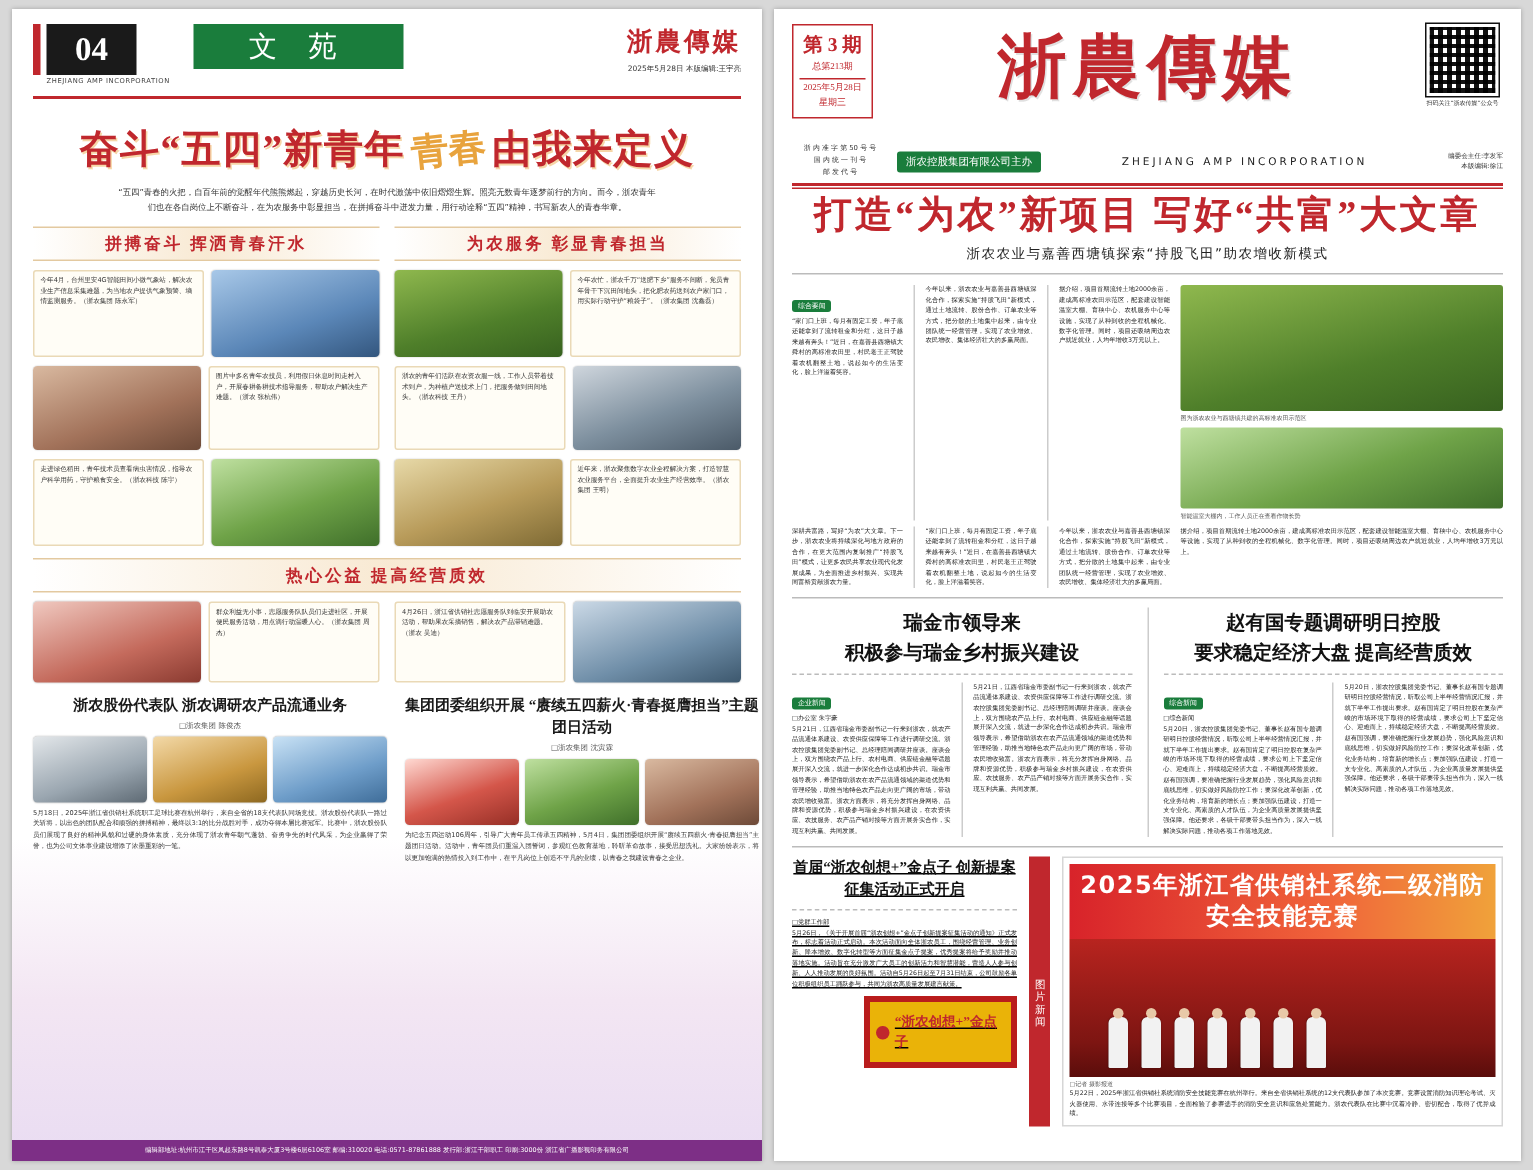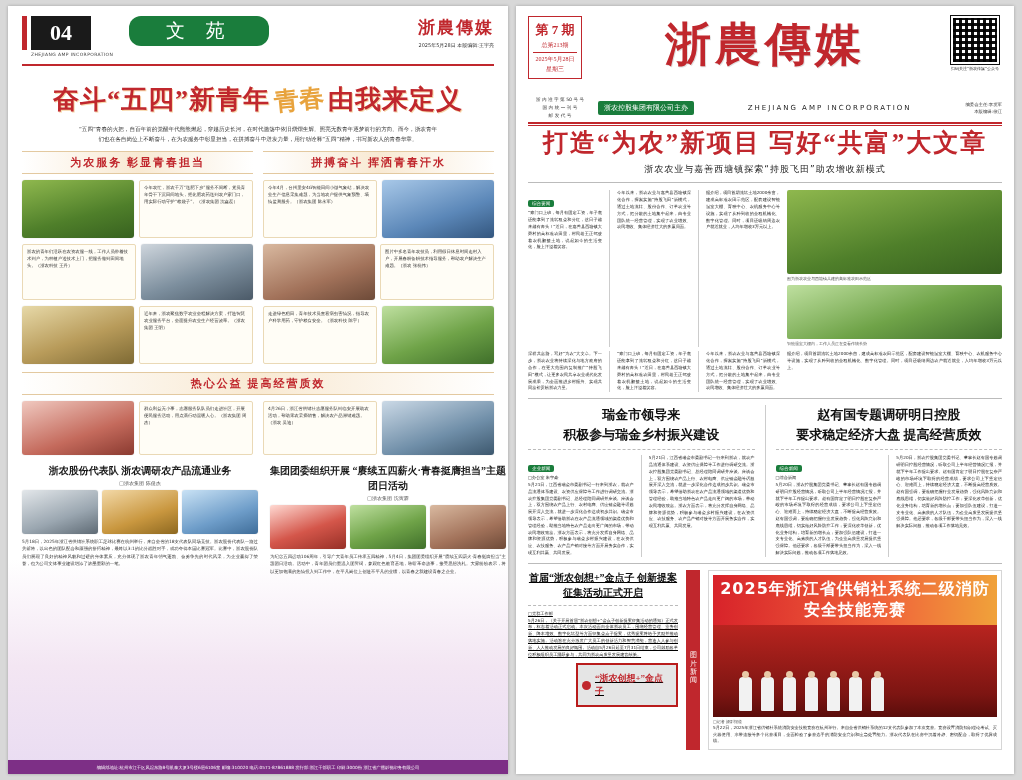--- a/index.html
+++ b/index.html
@@ -24,21 +24,21 @@
   .lp-pagenum{
     width:60px;height:34px;background:#1a1a1a;color:#fff;
     font-size:22px;font-weight:bold;display:flex;align-items:center;justify-content:center;
     font-family:"Liberation Serif",serif;
   }
   .lp-pagebar{width:5px;height:34px;background:#c0272d;margin-right:4px;}
   .lp-enline{font-size:4.5px;color:#444;letter-spacing:.4px;margin-top:2px;}
   .lp-titlebox{
     margin-left:16px;background:#1a7d3c;color:#fff;width:140px;height:30px;
     display:flex;align-items:center;justify-content:center;
-    font-size:19px;letter-spacing:8px;font-family:"Liberation Serif",serif;border-radius:12px;
+    font-size:19px;letter-spacing:8px;font-family:"Liberation Serif",serif;
   }
   .lp-right-head{margin-left:auto;text-align:right;}
   .lp-masthead-sm{
     font-size:17px;color:#c0272d;font-weight:bold;font-family:"Liberation Serif",serif;
     letter-spacing:2px;
   }
   .lp-meta{font-size:5px;color:#333;margin-top:3px;}
   .lp-rule{height:2px;background:#c0272d;margin-top:2px;}
 
   
@@ -194,21 +194,21 @@
     position:relative;overflow:hidden;
   }
   .squad .person{
     position:absolute;bottom:6px;width:13px;height:34px;background:#f2f2f2;border-radius:4px 4px 1px 1px;
     box-shadow:0 0 1px rgba(0,0,0,.4);
   }
   .squad .person:after{
     content:"";position:absolute;left:3px;top:-6px;width:7px;height:7px;border-radius:50%;background:#e8c9a8;
   }
   .yellow-box{
-    border:2px solid #b91c1c;background:#e5e5e5;margin-top:5px;padding:4px;margin-left:48px;
+    border:4px solid #b91c1c;background:#eab308;margin-top:5px;padding:4px;margin-left:48px;
   }
   .gold-badge{
     display:flex;align-items:center;justify-content:center;gap:4px;
     color:#c0272d;font-weight:bold;font-size:9px;padding:3px 0;
     font-family:"Liberation Serif",serif;
   }
   .gold-badge .dot{width:9px;height:9px;border-radius:50%;background:#c0272d;}
   .bx{border:1px solid #d6d6d6;padding:4px;}
 </style>
 </head>
@@ -234,52 +234,52 @@
       <div class="lp-rule"></div>
 
       <div class="lp-headline">
         <span class="hl-main">奋斗“五四”新青年</span>
         <span class="hl-brush">青春</span>
         <span class="hl-main">由我来定义</span>
       </div>
       <div class="lp-lead">“五四”青春的火把，自百年前的觉醒年代熊熊燃起，穿越历史长河，在时代激荡中依旧熠熠生辉。照亮无数青年逐梦前行的方向。而今，浙农青年们也在各自岗位上不断奋斗，在为农服务中彰显担当，在拼搏奋斗中迸发力量，用行动诠释“五四”精神，书写新农人的青春华章。</div>
 
       <div class="band">
+        <div class="band-col">
+          <div class="band-title">拼搏奋斗  挥洒青春汗水</div>
+          <div class="photo-grid">
+            <div class="cell rev">
+              <div class="ph f4" style="width:112px;height:58px;"></div>
+              <div class="cap">今年4月，台州里安4G智能田间小微气象站，解决农业生产信息采集难题，为当地农户提供气象预警、墒情监测服务。（浙农集团  陈永军）</div>
+            </div>
+            <div class="cell">
+              <div class="ph f5" style="width:112px;height:56px;"></div>
+              <div class="cap">图片中多名青年农技员，利用假日休息时间走村入户，开展春耕备耕技术指导服务，帮助农户解决生产难题。（浙农  张杭伟）</div>
+            </div>
+            <div class="cell rev">
+              <div class="ph f6" style="width:112px;height:58px;"></div>
+              <div class="cap">走进绿色稻田，青年技术员查看病虫害情况，指导农户科学用药，守护粮食安全。（浙农科技  陈宇）</div>
+            </div>
+          </div>
+        </div>
+
         <div class="band-col">
           <div class="band-title">为农服务  彰显青春担当</div>
           <div class="photo-grid">
             <div class="cell">
               <div class="ph f1" style="width:112px;height:58px;"></div>
               <div class="cap">今年农忙，浙农千万“送肥下乡”服务不间断，党员青年骨干下沉田间地头，把化肥农药送到农户家门口，用实际行动守护“粮袋子”。（浙农集团  沈鑫磊）</div>
             </div>
             <div class="cell rev">
               <div class="ph f2" style="width:112px;height:56px;"></div>
               <div class="cap">浙农的青年们活跃在农资农服一线，工作人员带着技术到户，为种植户送技术上门，把服务做到田间地头。（浙农科技  王丹）</div>
             </div>
             <div class="cell">
               <div class="ph f3" style="width:112px;height:58px;"></div>
               <div class="cap">近年来，浙农聚焦数字农业全程解决方案，打造智慧农业服务平台，全面提升农业生产经营效率。（浙农集团  王明）</div>
-            </div>
-          </div>
-        </div>
-
-        <div class="band-col">
-          <div class="band-title">拼搏奋斗  挥洒青春汗水</div>
-          <div class="photo-grid">
-            <div class="cell rev">
-              <div class="ph f4" style="width:112px;height:58px;"></div>
-              <div class="cap">今年4月，台州里安4G智能田间小微气象站，解决农业生产信息采集难题，为当地农户提供气象预警、墒情监测服务。（浙农集团  陈永军）</div>
-            </div>
-            <div class="cell">
-              <div class="ph f5" style="width:112px;height:56px;"></div>
-              <div class="cap">图片中多名青年农技员，利用假日休息时间走村入户，开展春耕备耕技术指导服务，帮助农户解决生产难题。（浙农  张杭伟）</div>
-            </div>
-            <div class="cell rev">
-              <div class="ph f6" style="width:112px;height:58px;"></div>
-              <div class="cap">走进绿色稻田，青年技术员查看病虫害情况，指导农户科学用药，守护粮食安全。（浙农科技  陈宇）</div>
             </div>
           </div>
         </div>
       </div>
 
       <div class="band-title full">热心公益  提高经营质效</div>
       <div class="band" style="margin-top:6px;">
         <div class="band-col">
           <div class="cell">
             <div class="ph f7" style="width:112px;height:54px;"></div>
@@ -321,21 +321,21 @@
 
     </div>
     <div class="lp-footer">编辑部地址:杭州市江干区凤起东路8号凯泰大厦3号楼6层6106室   邮编:310020   电话:0571-87861888   发行部:浙江干部职工   印刷:3000份   浙江省广播影视印务有限公司</div>
   </div>
 
   <div class="page-right">
     <div class="rp-inner">
 
       <div class="rp-masthead">
         <div class="rp-issue">
-          <span class="big">第 7 期</span>
+          <span class="big">第 3 期</span>
           <div>总第213期</div>
           <div style="border-top:1px solid #c0272d;margin:2px 4px;"></div>
           <div>2025年5月28日</div>
           <div>星期三</div>
         </div>
         <div class="rp-title">浙農傳媒</div>
         <div class="rp-qr">
           <div class="qr"></div>
           <div class="qr-cap">扫码关注“浙农传媒”公众号</div>
         </div>

